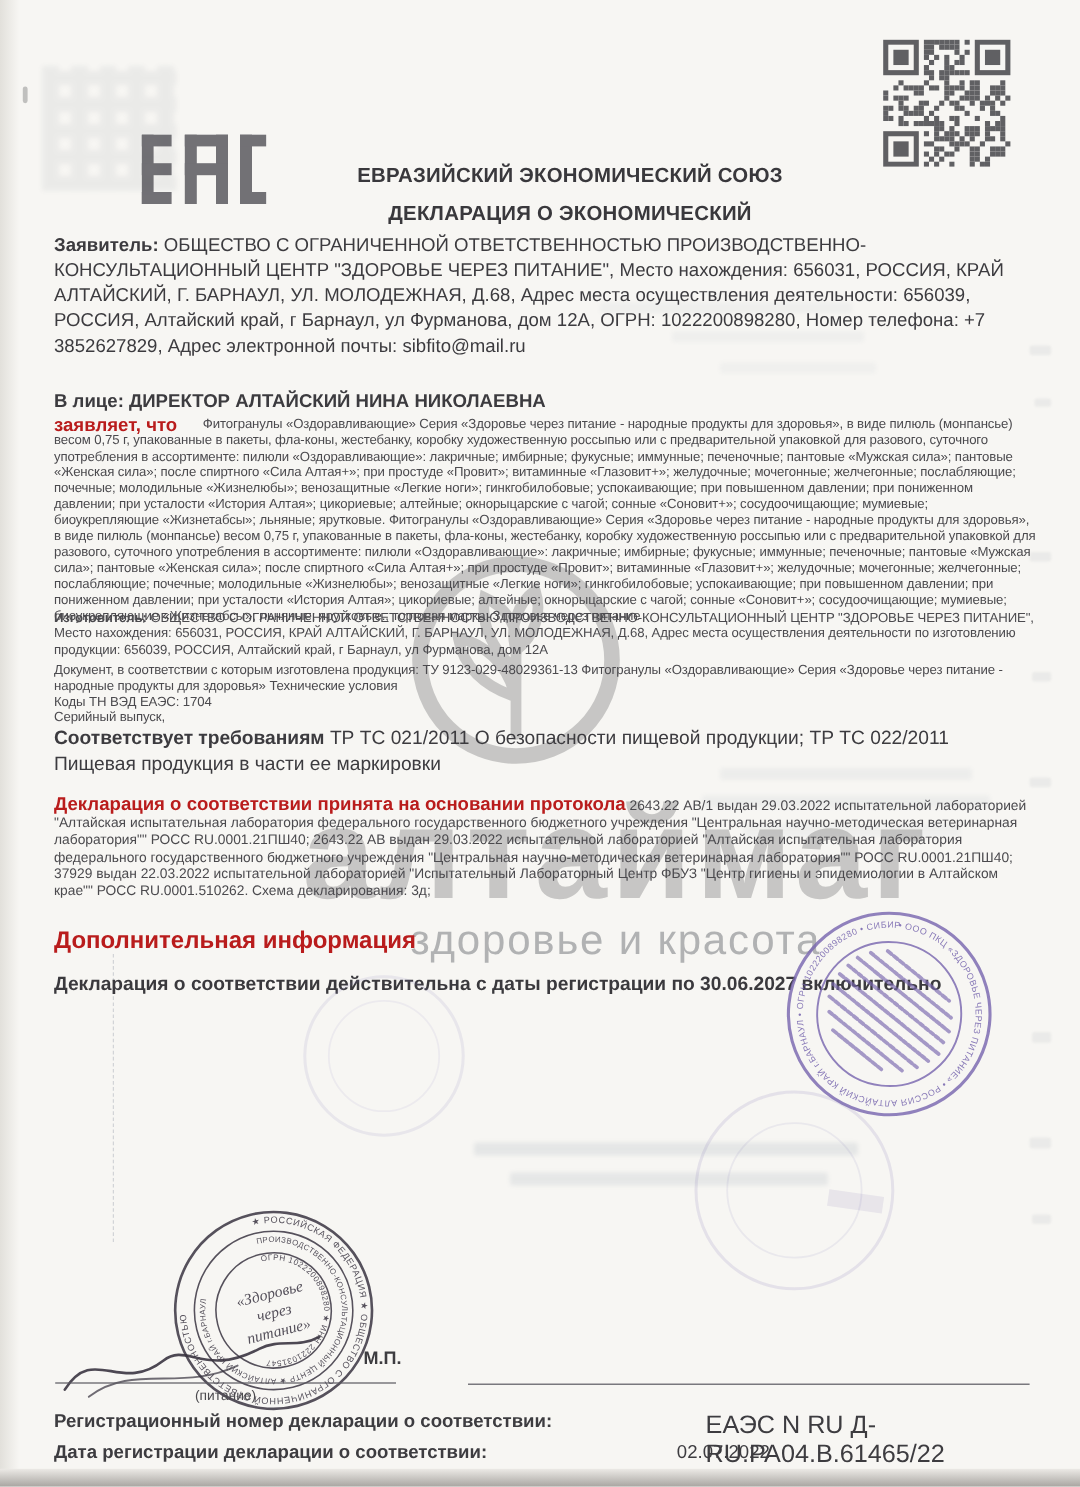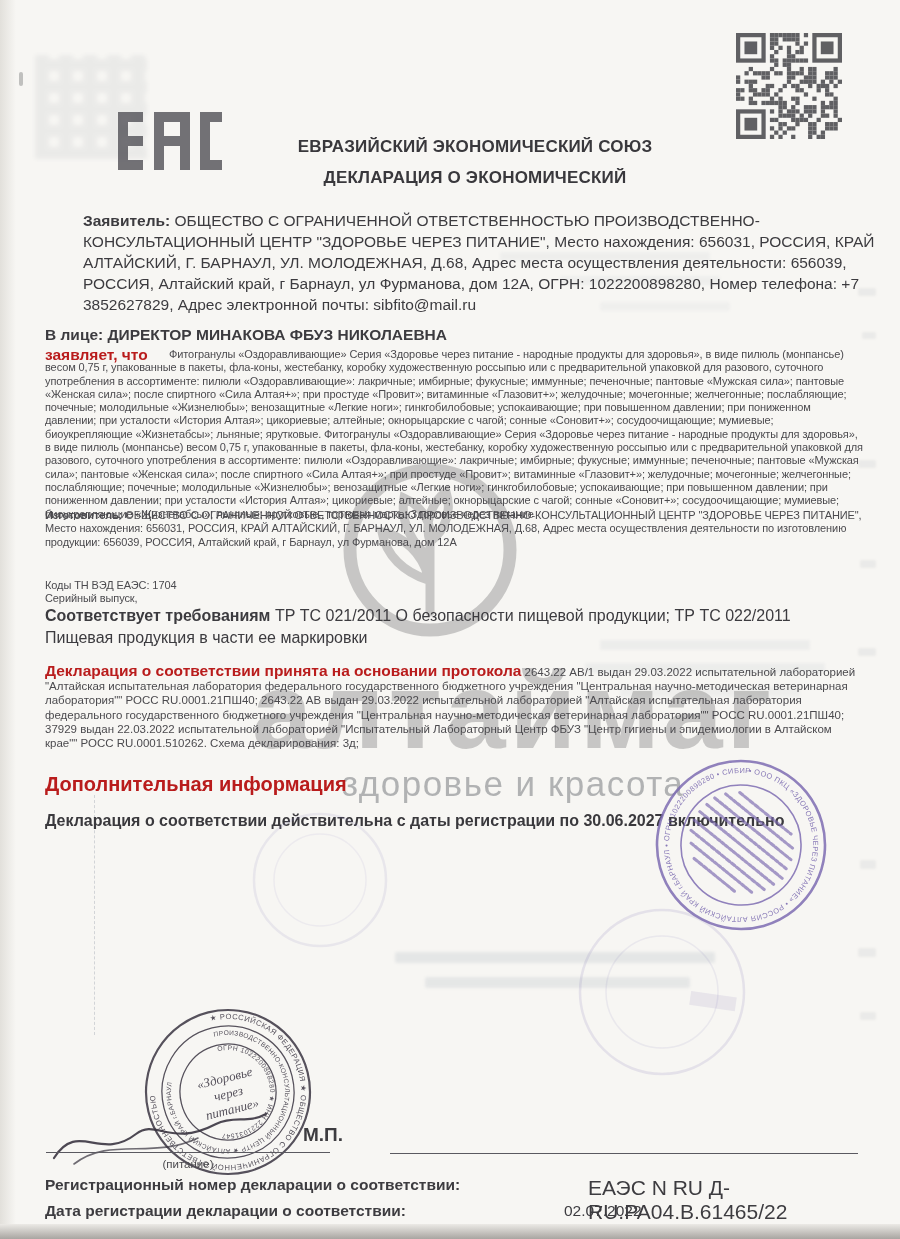--- a/index.html
+++ b/index.html
@@ -297,33 +297,34 @@
         <rect x="80" y="8" width="12" height="12"></rect>
         <rect x="0" y="72" width="28" height="28"></rect>
         <rect x="4" y="76" width="20" height="20" fill="#f7f6f3"></rect>
         <rect x="8" y="80" width="12" height="12"></rect>
       </g>
   </svg>
 
   <div class="abs title" style="left:115px;top:137px;width:720px;">ЕВРАЗИЙСКИЙ ЭКОНОМИЧЕСКИЙ СОЮЗ</div>
   <div class="abs title" style="left:115px;top:168px;width:720px;">ДЕКЛАРАЦИЯ О ЭКОНОМИЧЕСКИЙ</div>
 
-  <div class="abs para" style="left:45px;top:210px;width:818px;margin-left:38px;">
+  <div class="abs para" style="left:45px;top:194px;width:818px;">
     <span class="b">Заявитель:</span><span> ОБЩЕСТВО С ОГРАНИЧЕННОЙ ОТВЕТСТВЕННОСТЬЮ ПРОИЗВОДСТВЕННО-КОНСУЛЬТАЦИОННЫЙ ЦЕНТР "ЗДОРОВЬЕ ЧЕРЕЗ ПИТАНИЕ", Место нахождения: 656031, РОССИЯ, КРАЙ АЛТАЙСКИЙ, Г. БАРНАУЛ, УЛ. МОЛОДЕЖНАЯ, Д.68, Адрес места осуществления деятельности: 656039, РОССИЯ, Алтайский край, г Барнаул, ул Фурманова, дом 12А, ОГРН: 1022200898280, Номер телефона: +7 3852627829, Адрес электронной почты: sibfito@mail.ru</span>
   </div>
 
   <div class="abs para" style="left:45px;top:324px;width:818px;">
-    <span class="b">В лице:</span><span class="b"> ДИРЕКТОР МИНАКОВА ФБУЗ НИКОЛАЕВНА</span>
+    <span class="b">В лице:</span><span class="b"> ДИРЕКТОР АЛТАЙСКИЙ НИНА НИКОЛАЕВНА</span>
   </div>
 
   <div class="abs inline-label" style="left:45px;top:346px;">заявляет, что</div>
   <div class="abs small" style="left:45px;top:348px;width:818px;text-indent:124px;">Фитогранулы «Оздоравливающие»  Серия «Здоровье через питание  - народные продукты для здоровья», в виде пилюль (монпансье) весом 0,75 г, упакованные в пакеты, фла-коны, жестебанку, коробку художественную россыпью или с предварительной упаковкой для разового, суточного употребления в ассортименте: пилюли  «Оздоравливающие»: лакричные; имбирные; фукусные; иммунные; печеночные; пантовые «Мужская сила»; пантовые «Женская  сила»; после спиртного «Сила Алтая+»; при простуде «Провит»; витаминные  «Глазовит+»;  желудочные; мочегонные; желчегонные; послабляющие; почечные; молодильные «Жизнелюбы»; венозащитные «Легкие ноги»; гинкгобилобовые; успокаивающие; при повышенном давлении; при пониженном давлении; при усталости «История Алтая»;  цикориевые; алтейные; окнорыцарские  с чагой;  сонные «Соновит+»; сосудоочищающие; мумиевые; биоукрепляющие «Жизнетабсы»; льняные; ярутковые. Фитогранулы «Оздоравливающие»  Серия «Здоровье через питание  - народные продукты для здоровья», в виде пилюль (монпансье) весом 0,75 г, упакованные в пакеты, фла-коны, жестебанку, коробку художественную россыпью или с предварительной упаковкой для разового, суточного употребления в ассортименте:  пилюли  «Оздоравливающие»: лакричные; имбирные; фукусные; иммунные; печеночные; пантовые «Мужская сила»; пантовые «Женская  сила»; после спиртного «Сила Алтая+»; при простуде «Провит»; витаминные  «Глазовит+»; желудочные; мочегонные; желчегонные; послабляющие; почечные; молодильные «Жизнелюбы»; венозащитные «Легкие ноги»; гинкгобилобовые; успокаивающие; при повышенном давлении; при пониженном давлении; при усталости «История Алтая»; цикориевые; алтейные; окнорыцарские  с чагой;  сонные «Соновит+»; сосудоочищающие; мумиевые; биоукрепляющие «Жизнетабсы»; льняные; ярутковые., торговая марка: Здоровье через питание</div>
   <div class="abs small" style="left:45px;top:509px;width:818px;">
     <span class="b">Изготовитель:</span><span> ОБЩЕСТВО С ОГРАНИЧЕННОЙ ОТВЕТСТВЕННОСТЬЮ ПРОИЗВОДСТВЕННО-КОНСУЛЬТАЦИОННЫЙ ЦЕНТР "ЗДОРОВЬЕ ЧЕРЕЗ ПИТАНИЕ", Место нахождения: 656031, РОССИЯ, КРАЙ АЛТАЙСКИЙ, Г. БАРНАУЛ, УЛ. МОЛОДЕЖНАЯ, Д.68, Адрес места осуществления деятельности по изготовлению продукции: 656039, РОССИЯ, Алтайский край, г Барнаул, ул Фурманова, дом 12А</span>
   </div>
+  <div class="abs small" style="left:45px;top:553px;width:818px;">Документ, в соответствии с которым изготовлена продукция: ТУ 9123-029-48029361-13  Фитогранулы «Оздоравливающие»  Серия «Здоровье через питание - народные продукты для здоровья» Технические условия</div>
   <div class="abs small" style="left:45px;top:579px;width:818px;">Коды ТН ВЭД ЕАЭС: 1704</div>
   <div class="abs small" style="left:45px;top:592px;width:818px;">Серийный выпуск,</div>
 
   <div class="abs para" style="left:45px;top:605px;width:818px;font-size:16px;line-height:22px;">
     <span class="b">Соответствует требованиям</span><span>  ТР ТС 021/2011 О безопасности пищевой продукции; ТР ТС 022/2011 Пищевая продукция в части ее маркировки</span>
   </div>
 
   <div class="abs psmall" style="left:45px;top:664px;width:818px;">
     <span class="inline-label">Декларация о соответствии принята на основании протокола</span><span> 2643.22 АВ/1 выдан 29.03.2022  испытательной лабораторией "Алтайская испытательная лаборатория федерального государственного бюджетного учреждения "Центральная научно-методическая ветеринарная лаборатория"" РОСС RU.0001.21ПШ40; 2643.22 АВ  выдан 29.03.2022  испытательной лабораторией "Алтайская испытательная лаборатория федерального государственного бюджетного учреждения "Центральная научно-методическая ветеринарная лаборатория"" РОСС RU.0001.21ПШ40; 37929 выдан 22.03.2022  испытательной лабораторией "Испытательный Лабораторный Центр ФБУЗ "Центр гигиены и эпидемиологии в Алтайском крае"" РОСС RU.0001.510262. Схема декларирования: 3д;</span>
   </div>
@@ -388,21 +389,21 @@
       <text x="0" y="6" font-size="13">через</text>
       <text x="0" y="22" font-size="13">питание»</text>
     </g>
   </svg>
 
   <svg class="abs" style="left:48px;top:1106px;" width="230" height="62" viewBox="0 0 230 62">
     <path d="M6,52 C30,14 52,56 88,28 C108,12 122,42 168,18 C186,9 200,18 218,8" fill="none" stroke="#35303c" stroke-width="2.2" stroke-linecap="round" opacity=".88"></path>
     <path d="M26,58 C62,30 104,54 150,32" fill="none" stroke="#35303c" stroke-width="1.6" stroke-linecap="round" opacity=".7"></path>
   </svg>
 
-  <div class="abs b" style="left:303px;top:1124px;font-size:19px;">М.П.</div>
+  <div class="abs b" style="left:303px;top:1124px;font-size:15px;">М.П.</div>
   <div class="abs sigline" style="left:46px;top:1152px;width:284px;"></div>
   <div class="abs sigline" style="left:390px;top:1153px;width:468px;"></div>
   <div class="abs caption" style="left:46px;top:1158px;width:284px;">(питание)</div>
 
   <div class="abs b" style="left:45px;top:1176px;font-size:15.5px;">Регистрационный номер декларации о соответствии:</div>
   <div class="abs" style="left:588px;top:1176px;font-size:21px;">ЕАЭС N RU Д-RU.РА04.В.61465/22</div>
   <div class="abs b" style="left:45px;top:1202px;font-size:15.5px;">Дата регистрации декларации о соответствии:</div>
   <div class="abs" style="left:564px;top:1202px;font-size:15.5px;">02.07.2022</div>
 
 </div>

